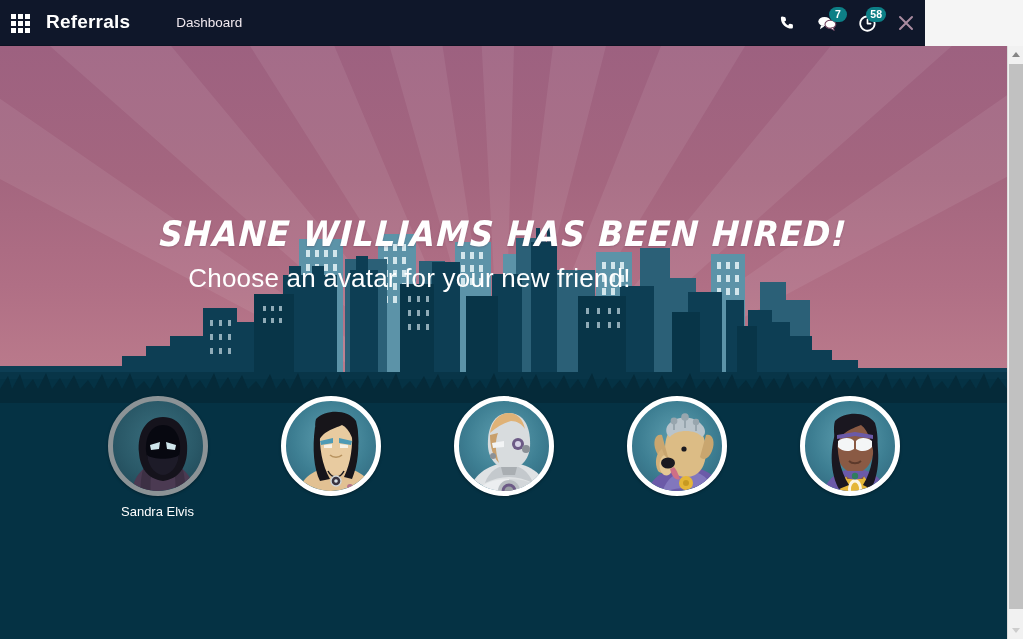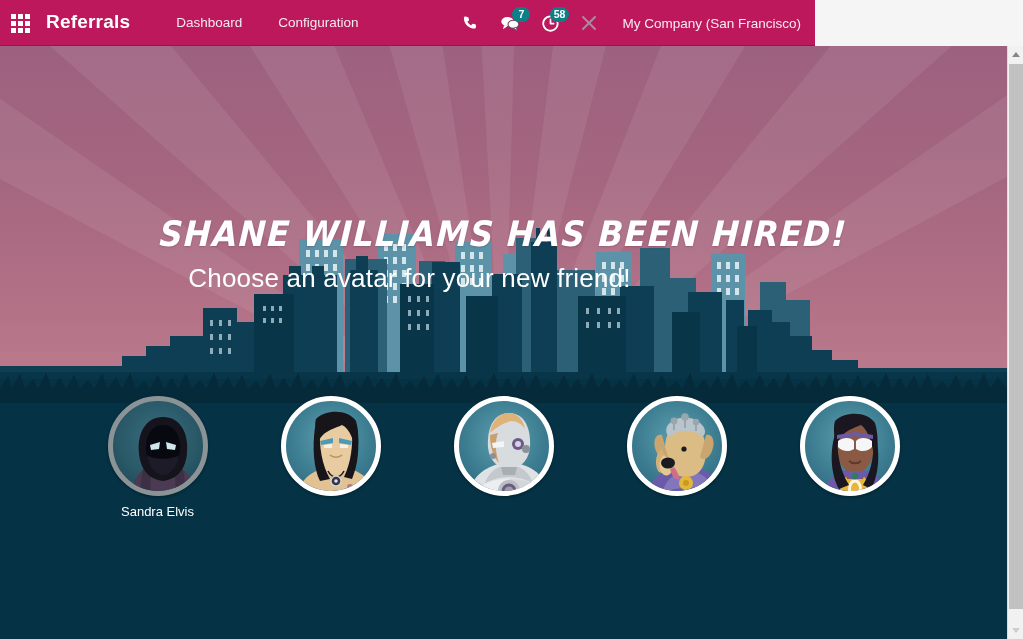--- a/index.html
+++ b/index.html
@@ -6,22 +6,22 @@
   html, body {
     width: 1023px; height: 639px;
     overflow: hidden;
     font-family: "Liberation Sans", sans-serif;
     background: #f5f5f5;
   }
 
   
   #navbar {
     position: absolute; top: 0; left: 0;
-    width: 815px; height: 46px;
-    background: #be185d;
+    width: 925px; height: 46px;
+    background: #0f172a;
     display: flex; align-items: center;
     color: #ffffff;
     z-index: 40;
   }
   #navbar::after {
     content: ""; position: absolute; left: 0; bottom: 0;
     width: 100%; height: 1px; background: rgba(0,0,0,0.18);
   }
   .apps-btn {
     width: 40px; height: 46px;
@@ -193,21 +193,20 @@
         <i></i>
         <i></i>
         <i></i>
     </span>
   </div>
 
   <div class="brand">Referrals</div>
 
   <div class="menu-items">
     <div class="menu-item">Dashboard</div>
-    <div class="menu-item">Configuration</div>
   </div>
 
   <div class="nav-right">
 
     <div class="nav-ico">
       <svg width="16" height="16" viewBox="0 0 16 16">
         <path d="M3.2 1.6c-.7 0-1.3.6-1.3 1.3 0 5.9 4.8 10.7 10.7 10.7.7 0 1.3-.6 1.3-1.3v-2c0-.5-.3-.9-.8-1l-2.1-.5c-.4-.1-.9.1-1.1.5l-.7 1.2a8.6 8.6 0 0 1-3.9-3.9l1.2-.7c.4-.2.6-.7.5-1.1l-.5-2.1c-.1-.5-.5-.8-1-.8z" fill="#ffffff"></path>
       </svg>
     </div>
 
@@ -228,21 +227,20 @@
       </svg>
       <span class="badge">58</span>
     </div>
 
     <div class="nav-ico">
       <svg width="16" height="16" viewBox="0 0 16 16">
         <path d="M2 2 L14 14 M14 2 L2 14" stroke="#a98ba0" stroke-width="2" stroke-linecap="round"></path>
       </svg>
     </div>
 
-    <div class="company-name">My Company (San Francisco)</div>
 
   </div>
 </div>
 
 <div id="page">
 
   <div class="sky">
     <svg class="rays" viewBox="0 0 1007 333" preserveAspectRatio="none">
       <g fill="#ffffff" opacity="0.07">
         <polygon points="503,400 -420,-90 -250,-120"></polygon>

